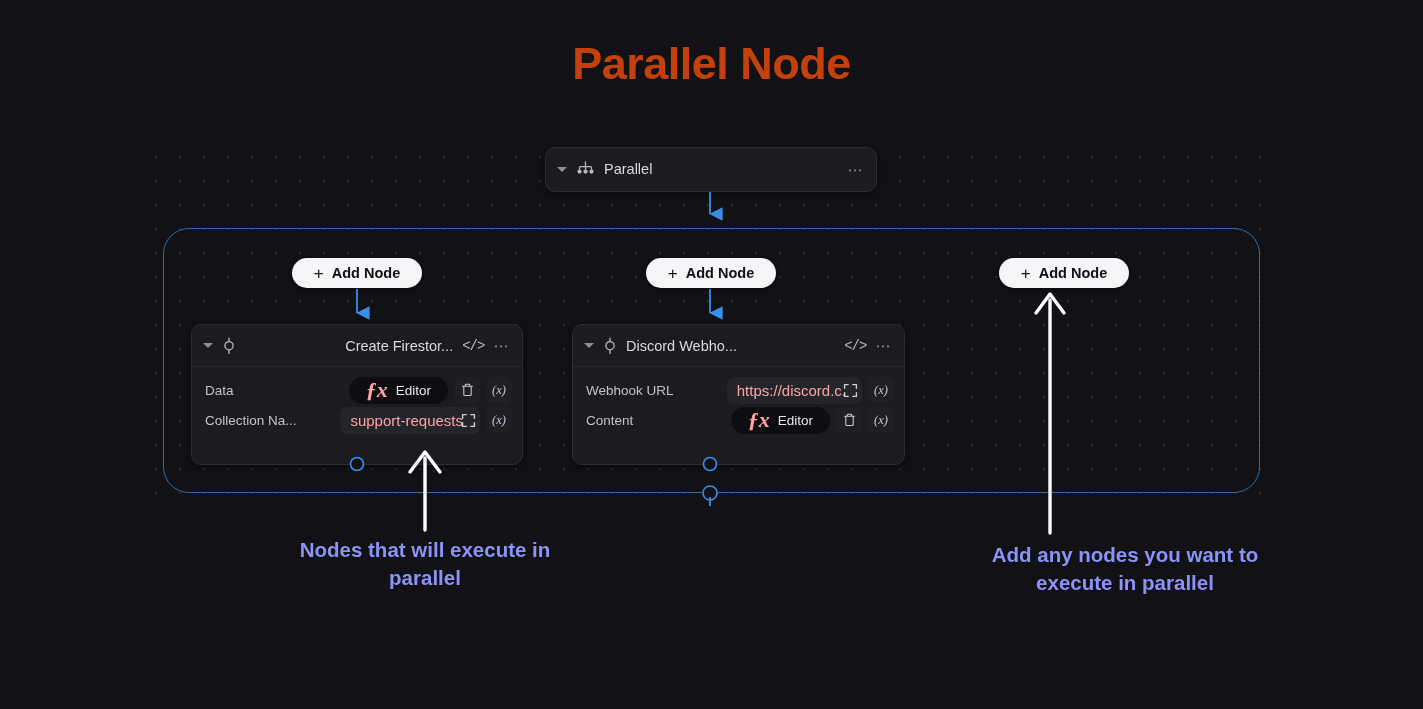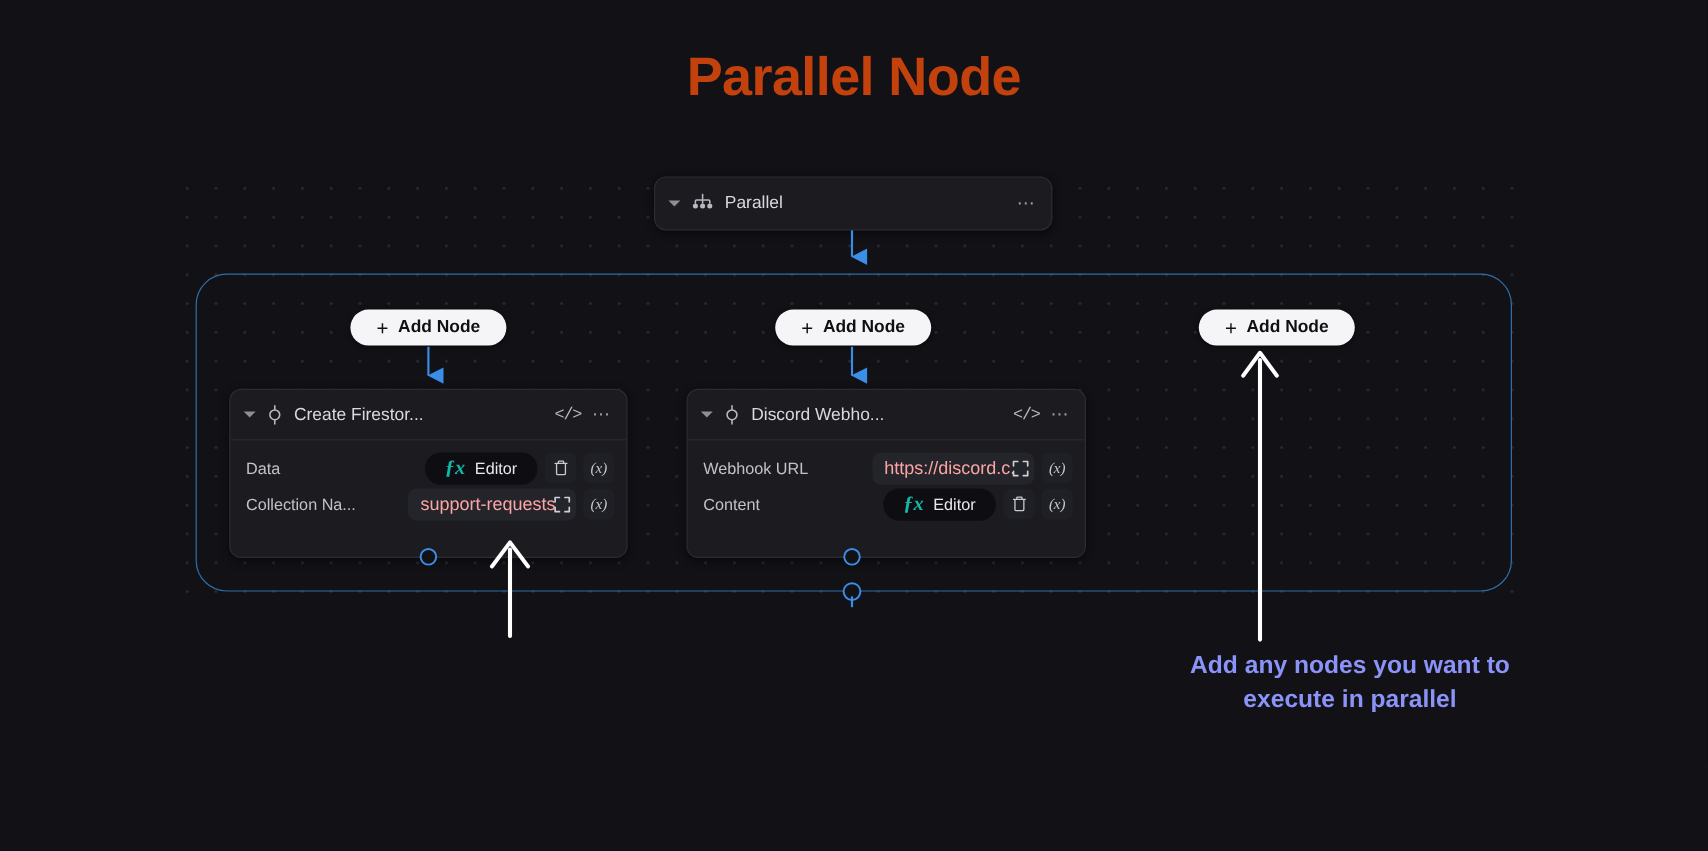--- a/index.html
+++ b/index.html
@@ -126,22 +126,22 @@
     background: #0e0e12;
     border-radius: 14px;
     font-size: 13.5px;
     color: #e7e8ec;
     white-space: nowrap;
   }
   .pill .fx {
     font-family: "Liberation Serif", serif;
     font-style: italic;
     font-weight: bold;
-    font-size: 17px;
-    color: #14b8a6;
+    font-size: 22px;
+    color: #fca5a5;
   }
   .value-box {
     display: flex;
     align-items: center;
     height: 27px;
     padding: 0 4px 0 10px;
     background: #24242b;
     border-radius: 7px;
     font-size: 15px;
     color: #fca5a5;
@@ -160,21 +160,21 @@
     flex: none;
   }
   .xbtn {
     font-size: 12.5px;
     font-family: "Liberation Serif", serif;
     font-style: italic;
     color: #c8c9d0;
   }
 
   
-  #node-firestore { left: 191px; top: 324px; width: 332px; height: 141px; }
+  #node-firestore { left: 191px; top: 324px; width: 332px; height: 141px; text-align: right; }
   #node-discord  { left: 572px; top: 324px; width: 333px; height: 141px; }
 
   
   .add-node {
     position: absolute;
     display: flex;
     align-items: center;
     justify-content: center;
     gap: 8px;
     height: 30px;
@@ -385,15 +385,16 @@
       <line x1="425" y1="530" x2="425" y2="458" stroke="#ffffff" stroke-width="3.4" stroke-linecap="round"></line>
       <path d="M410 472 L425 452 L440 472" stroke="#ffffff" stroke-width="3.4" fill="none" stroke-linecap="round" stroke-linejoin="round"></path>
     </g>
 
     <g>
       <line x1="1050" y1="533" x2="1050" y2="300" stroke="#ffffff" stroke-width="3.4" stroke-linecap="round"></line>
       <path d="M1036 313 L1050 294 L1064 313" stroke="#ffffff" stroke-width="3.4" fill="none" stroke-linecap="round" stroke-linejoin="round"></path>
     </g>
   </svg>
 
+  <div class="annotation" id="ann-left">Nodes that will execute in parallel</div>
   <div class="annotation" id="ann-right">Add any nodes you want to execute in parallel</div>
 
 </div>
 
 </body></html>

